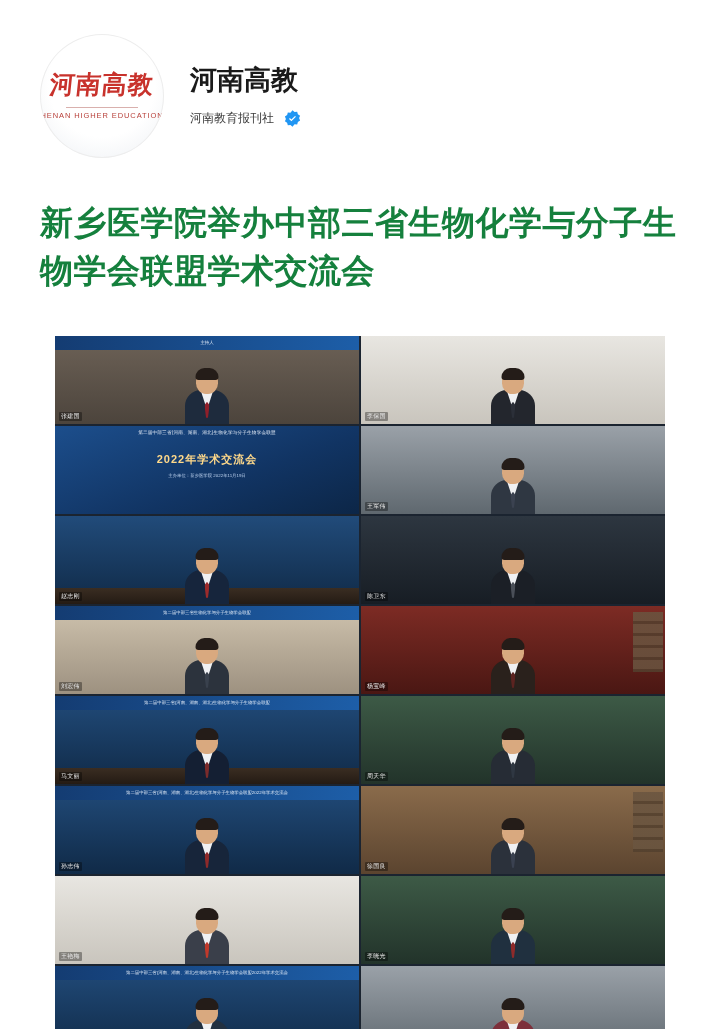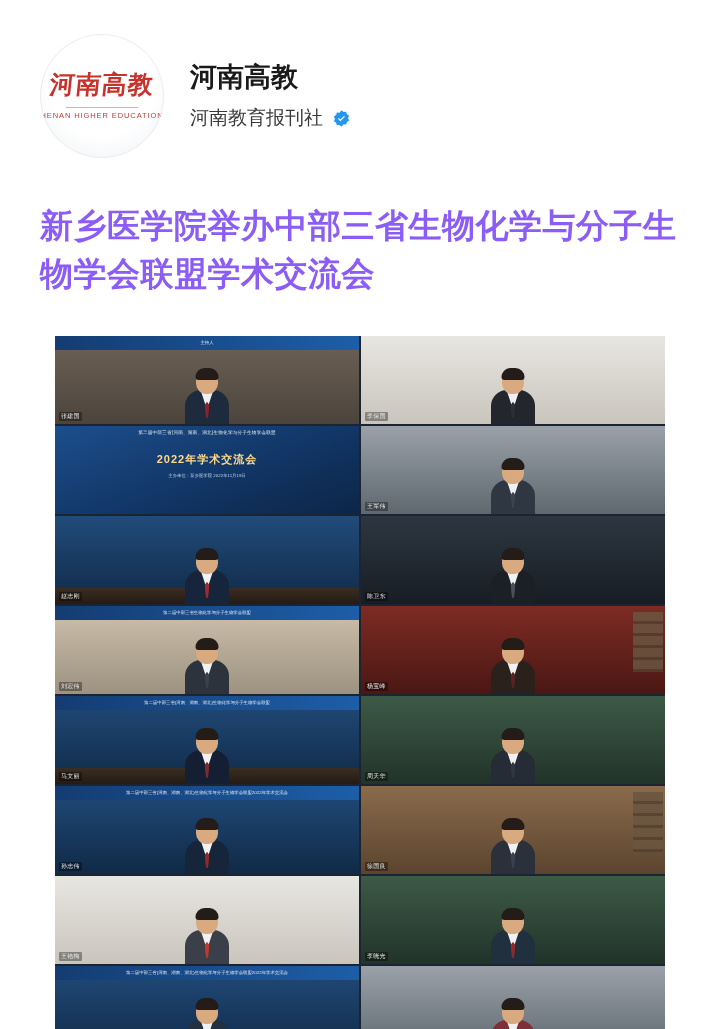--- a/index.html
+++ b/index.html
@@ -76,38 +76,39 @@
   .account-name {
     font-size: 27px;
     font-weight: bold;
     color: #1a1a1a;
     line-height: 1.2;
     margin-bottom: 12px;
   }
   .account-sub {
     display: flex;
     align-items: center;
-    font-size: 19px;
+    font-size: 12px;
     color: #3a3a3a;
   }
   .verified-badge {
     width: 19px;
     height: 19px;
     margin-left: 9px;
     flex: 0 0 auto;
   }
 
   
   .article-title {
     margin: 44px 40px 0 40px;
     font-size: 33px;
     font-weight: bold;
     line-height: 1.45;
     letter-spacing: 0.5px;
-    color: #8b5cf6;
+    color: #15803d;
+    font-family: Liberation Mono, monospace;
   }
   .article-body {
     margin: 34px 40px 0 40px;
     font-size: 21.5px;
     line-height: 1.95;
     letter-spacing: 0.3px;
     color: #2e2e2e;
     text-align: justify;
   }
 

